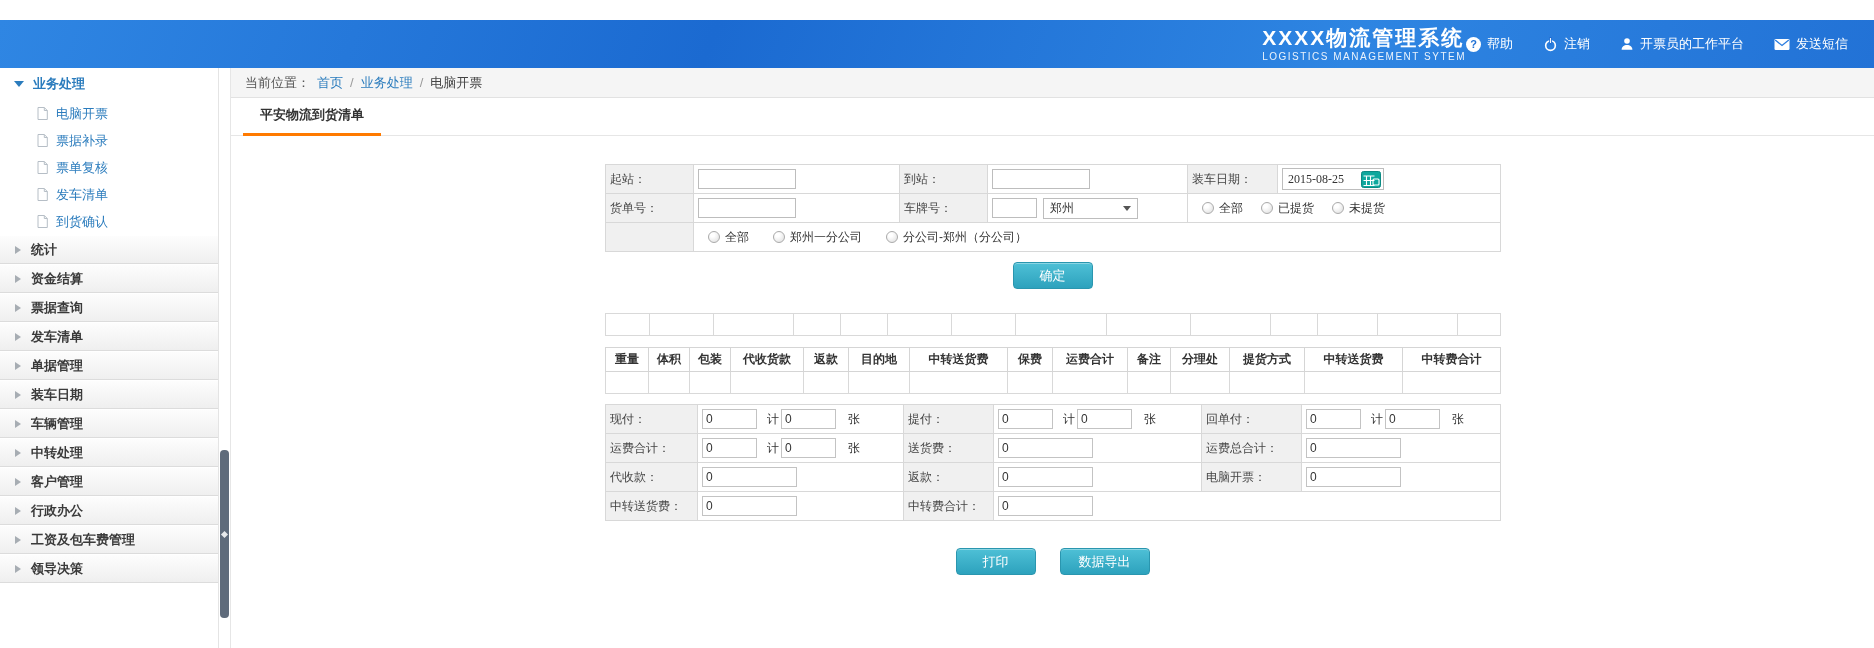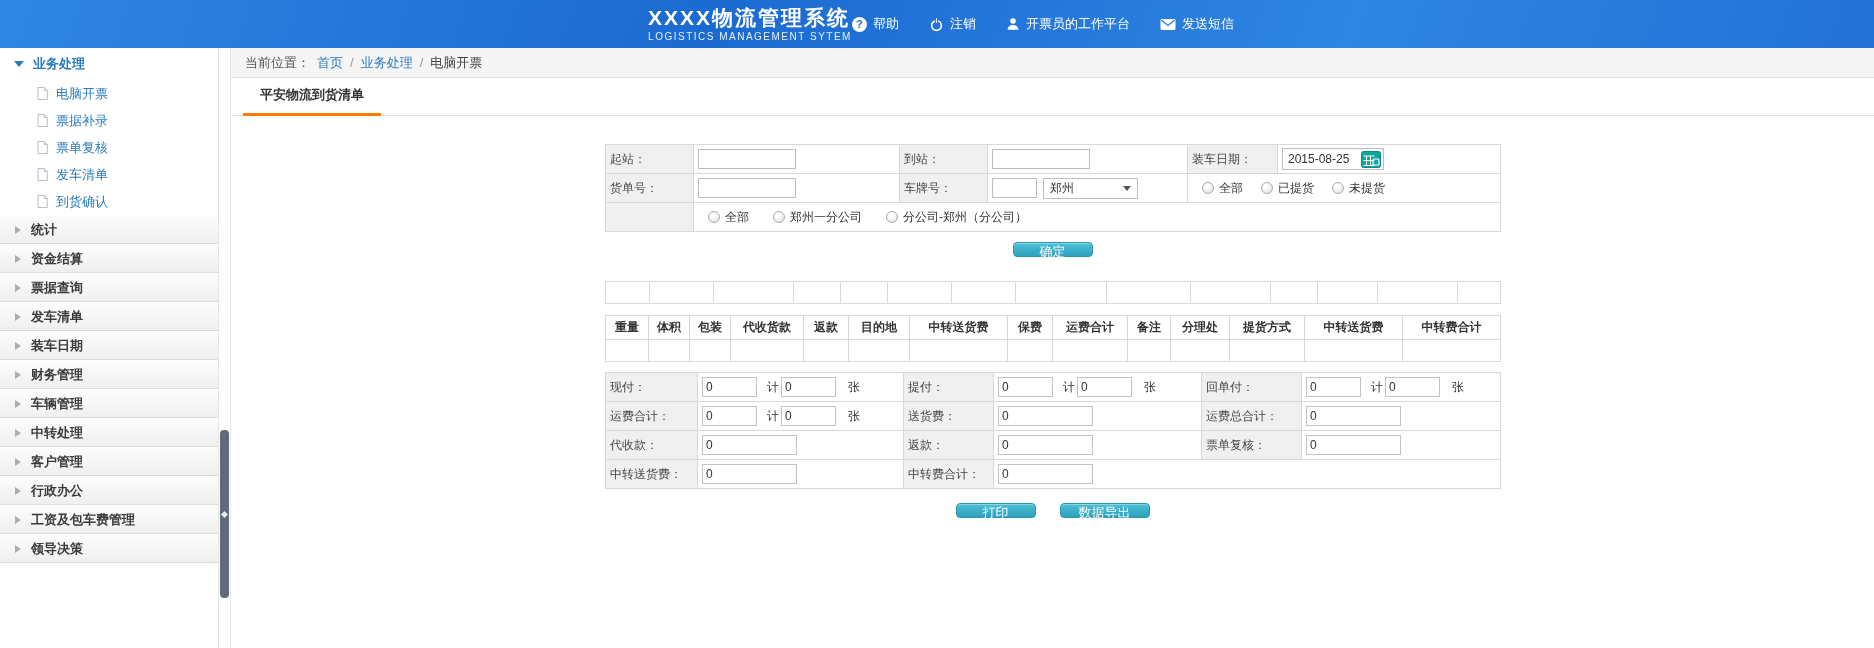--- a/index.html
+++ b/index.html
@@ -2,21 +2,21 @@
 <html><head>
 <meta charset="utf-8">
 <style>
   * { margin:0; padding:0; box-sizing:border-box; }
   html,body { width:1874px; height:648px; overflow:hidden; }
   body { font-family:"Liberation Sans","DejaVu Sans",sans-serif; background:#fff; color:#333; }
   .app { width:1874px; height:648px; display:flex; flex-direction:column; overflow:hidden; }
 
   
   .topbar { height:48px; flex:0 0 48px; background:linear-gradient(110deg,#2f86e3 0%,#1b6ad1 38%,#2e85e2 72%,#2272d6 100%);
-            display:flex; align-items:center; justify-content:center; color:#fff; }
+            display:flex; align-items:center; justify-content:flex-end; color:#fff;margin-top:20px; }
   .brand { padding-left:34px; line-height:1.1; }
   .brand-title { font-size:21px; font-weight:bold; letter-spacing:2px; }
   .brand-sub { font-size:10px; letter-spacing:1.5px; color:rgba(255,255,255,.9); margin-top:1px; }
   .toplinks { display:flex; align-items:center; gap:30px; padding-right:26px; font-size:13px; }
   .toplink { display:flex; align-items:center; gap:6px; cursor:pointer; white-space:nowrap; }
   .toplink svg { display:block; }
   .icon-help-circle { width:15px; height:15px; border-radius:50%; background:#fff; color:#2071d4;
                       font-size:11px; font-weight:bold; display:flex; align-items:center; justify-content:center; }
 
   
@@ -57,36 +57,36 @@
   .center { width:895px; margin:28px auto 0; }
 
   
   table.sform { width:895px; border-collapse:collapse; table-layout:fixed; font-size:12px; }
   table.sform td { border:1px solid #d8d8d8; height:29px; padding:0 4px; vertical-align:middle; }
   td.lbl { background:#f0f0f0; color:#444; padding-right:6px; white-space:nowrap; }
   input.txt { width:98px; height:20px; border:1px solid #bdbdbd; padding:0 3px; font-size:12px; color:#333; background:#fff; }
   input.txt-sm { width:45px; height:20px; border:1px solid #bdbdbd; padding:0 3px; font-size:12px; color:#333; background:#fff; }
   .cellflex { display:flex; align-items:center; gap:6px; }
   .date-box { display:inline-flex; align-items:center; justify-content:space-between; width:102px; height:22px;
-              border:1px solid #bdbdbd; background:#fff; padding:0 2px 0 5px; cursor:pointer; }
+              border:1px solid #bdbdbd; background:#fff; padding:0 2px 0 5px; cursor:pointer;font-family:Liberation Serif, serif; }
   .date-box span { font-size:12px; color:#333; }
   .sel { display:inline-flex; align-items:center; justify-content:space-between; width:95px; height:21px;
          border:1px solid #bdbdbd; background:#fff; padding:0 6px; cursor:pointer; font-size:12px; color:#333; }
   .sel-caret { width:0; height:0; border-left:4px solid transparent; border-right:4px solid transparent; border-top:5px solid #555; }
   .radios { display:flex; align-items:center; gap:18px; padding-left:10px; }
   .radios.wide { gap:24px; }
   .radio-opt { display:flex; align-items:center; gap:5px; cursor:pointer; color:#333; font-size:12px; white-space:nowrap; }
   .rdot { width:12px; height:12px; border-radius:50%; border:1px solid #ababab;
           background:radial-gradient(circle at 35% 30%, #fff 20%, #dcdcdc 100%); flex:0 0 auto; }
 
   
   .btnrow { display:flex; justify-content:center; gap:22px; }
   .btnrow.m1 { margin-top:10px; }
-  .btnrow.m2 { margin-top:14px;gap:24px; }
-  .tealbtn { min-width:80px; height:15px; padding:0 18px; background:linear-gradient(#4ec0d6,#2da2bd);
+  .btnrow.m2 { margin-top:27px;gap:24px; }
+  .tealbtn { min-width:80px; height:27px; padding:0 18px; background:linear-gradient(#4ec0d6,#2da2bd);
              border:1px solid #2a96af; border-radius:4px; color:#fff; font-size:13px; cursor:pointer;
              box-shadow:inset 0 1px 0 rgba(255,255,255,.35); font-family:Liberation Serif, serif; }
 
   
   table.grid { width:895px; border-collapse:collapse; table-layout:fixed; }
   table.grid.m1 { margin-top:24px; }
   table.grid.m2 { margin-top:11px; }
   table.grid th { border:1px solid #d5d5d5; height:24px; font-size:12px; font-weight:bold; color:#333;
                   text-align:center; background:#fff; padding:0 1px; white-space:nowrap; overflow:hidden; }
   table.grid td { border:1px solid #d9d9d9; height:22px; background:#fff; }
@@ -199,25 +199,25 @@
       <div class="side-group">
           <span class="caret-right"></span>
           <span>票据查询</span>
         </div>
       <div class="side-group">
           <span class="caret-right"></span>
           <span>发车清单</span>
         </div>
       <div class="side-group">
           <span class="caret-right"></span>
+          <span>单据管理</span>
+        </div>
+      <div class="side-group">
+          <span class="caret-right"></span>
           <span>装车日期</span>
-        </div>
-      <div class="side-group">
-          <span class="caret-right"></span>
-          <span>财务管理</span>
         </div>
       <div class="side-group">
           <span class="caret-right"></span>
           <span>车辆管理</span>
         </div>
       <div class="side-group">
           <span class="caret-right"></span>
           <span>中转处理</span>
         </div>
       <div class="side-group">
@@ -485,21 +485,21 @@
               <td class="lbl">送货费：</td>
               <td><input class="sum-w" value="0" style=""></td>
               <td class="lbl">运费总合计：</td>
               <td><input class="sum-w" value="0" style=""></td>
             </tr>
             <tr>
               <td class="lbl">代收款：</td>
               <td><input class="sum-w" value="0" style=""></td>
               <td class="lbl">返款：</td>
               <td><input class="sum-w" value="0" style=""></td>
-              <td class="lbl">票单复核：</td>
+              <td class="lbl">电脑开票：</td>
               <td><input class="sum-w" value="0" style=""></td>
             </tr>
             <tr>
               <td class="lbl">中转送货费：</td>
               <td><input class="sum-w" value="0" style=""></td>
               <td class="lbl">中转费合计：</td>
               <td colspan="3"><input class="sum-w" value="0" style=""></td>
             </tr>
           </tbody>
             </table>

